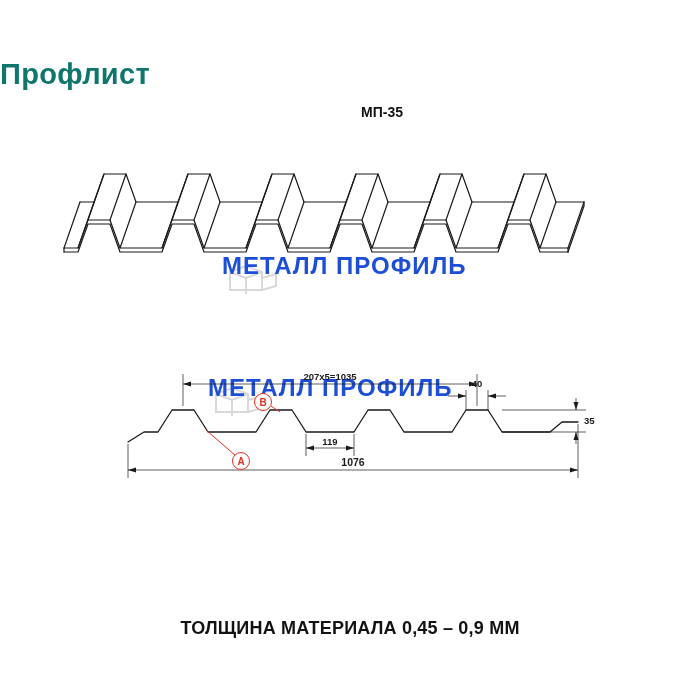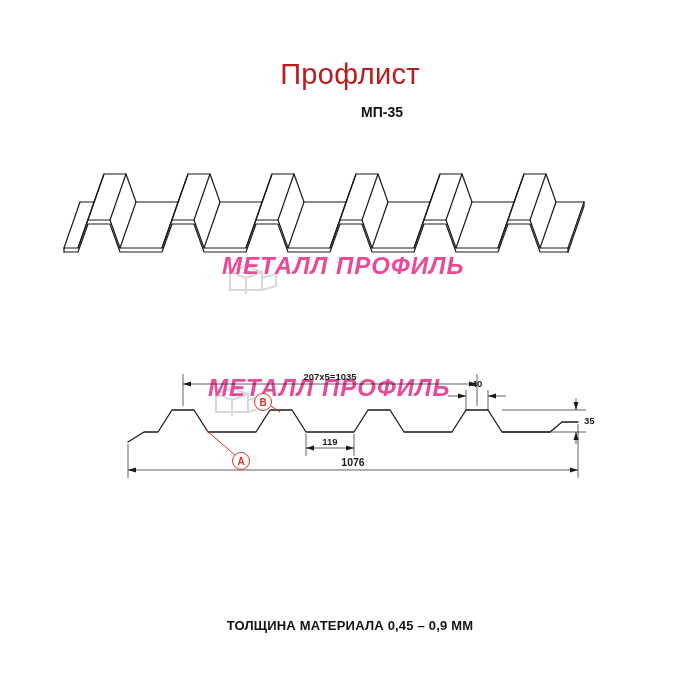--- a/index.html
+++ b/index.html
@@ -18,44 +18,43 @@
   .page {
     position: relative;
     width: 700px;
     height: 700px;
   }
   .title {
     position: absolute;
     top: 58px;
     left: 0;
     width: 700px;
-    text-align: center;
     font-size: 29px;
-    font-weight: normal;
+    font-weight: bold;
     letter-spacing: 0.3px;
-    color: #b91c1c;
+    color: #0f766e;
   }
   .subtitle {
     position: absolute;
     top: 104px;
     left: 0;
     width: 700px;
     text-align: center;
     font-size: 14px;
     font-weight: bold;
     color: #121212;
     padding-left: 32px;
   }
   .footnote {
     position: absolute;
     top: 618px;
     left: 0;
     width: 700px;
     text-align: center;
-    font-size: 13px;
+    font-size: 18px;
     font-weight: bold;
     letter-spacing: 0.2px;
     color: #121212;
   }
   .iso-wrap {
     position: absolute;
     top: 160px;
     left: 60px;
     width: 580px;
     height: 160px;
@@ -64,25 +63,24 @@
     position: absolute;
     top: 360px;
     left: 110px;
     width: 500px;
     height: 140px;
     font-weight: bold;
   }
   .wm {
     position: absolute;
     pointer-events: none;
-    color: #ec4899;
+    color: #1d4ed8;
     font-weight: bold;
     letter-spacing: 1px;
     white-space: nowrap;
-    font-style: italic;
   }
   .wm1 {
     top: 252px;
     left: 222px;
     font-size: 24px;
   }
   .wm2 {
     top: 374px;
     left: 208px;
     font-size: 24px;

